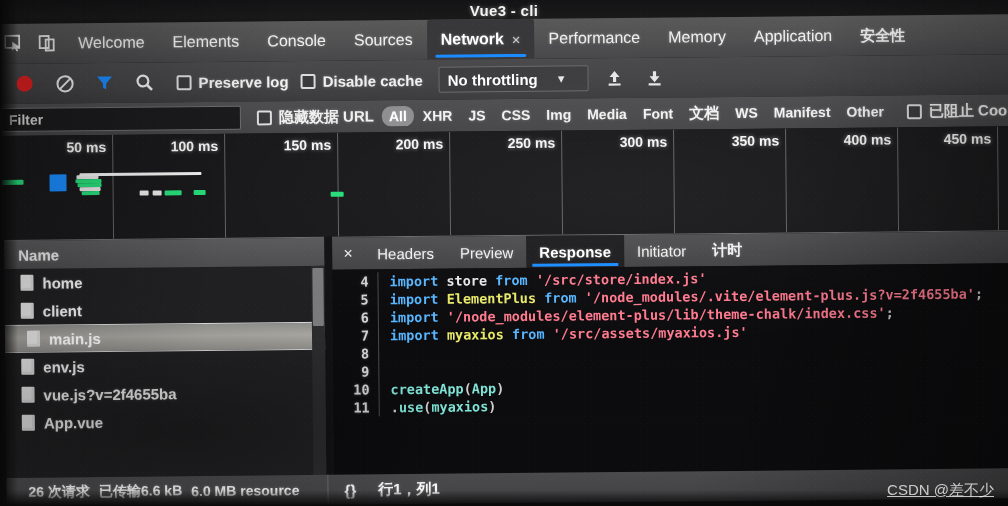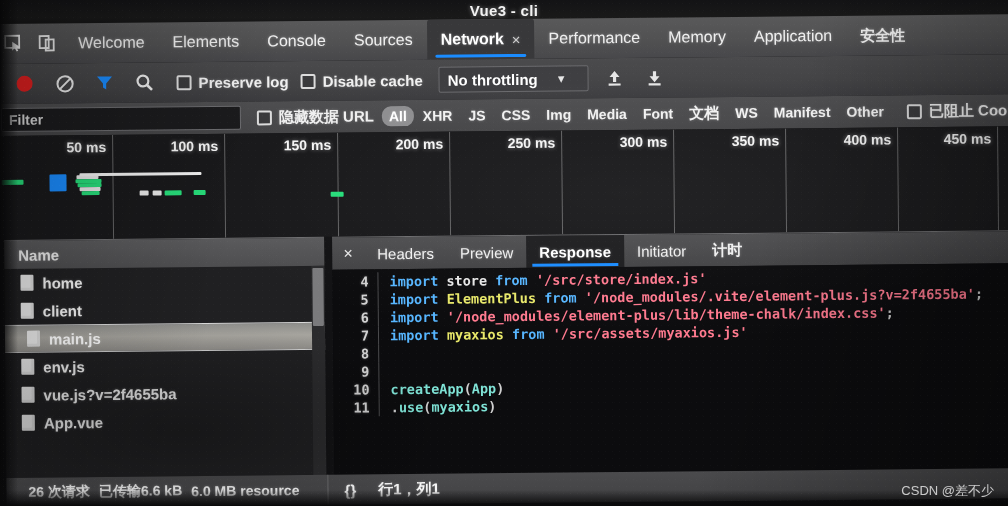--- a/index.html
+++ b/index.html
@@ -238,21 +238,21 @@
     border-right: 1px solid #6a6a6c; height: 30px;
   }
   .sb-right {
     display:flex; align-items:center; gap: 22px; padding-left: 16px;
     color: #f6f6f6; font-size: 15px; font-weight: bold; white-space: nowrap;
     text-shadow: 0 0 3px rgba(255,255,255,.3);
   }
 
   .watermark {
     position: absolute; right: 14px; bottom: 6px; z-index: 95;
-    color: rgba(235,235,235,.82); font-size: 13px; white-space: nowrap;
+    color: rgba(235,235,235,.82); font-size: 15px; white-space: nowrap; text-decoration: underline;
   }
   .dark-edge-l {
     position:absolute; left:0; top:0; width: 18px; height: 506px; z-index: 80;
     background: linear-gradient(90deg,#0a0a0b 0%, rgba(10,10,11,0) 100%);
   }
   .dark-edge-b {
     position:absolute; left:0; bottom:0; width: 1008px; height: 16px; z-index: 80;
     background: linear-gradient(0deg,#0a0a0b 0%, rgba(10,10,11,0) 100%);
   }
 </style>

